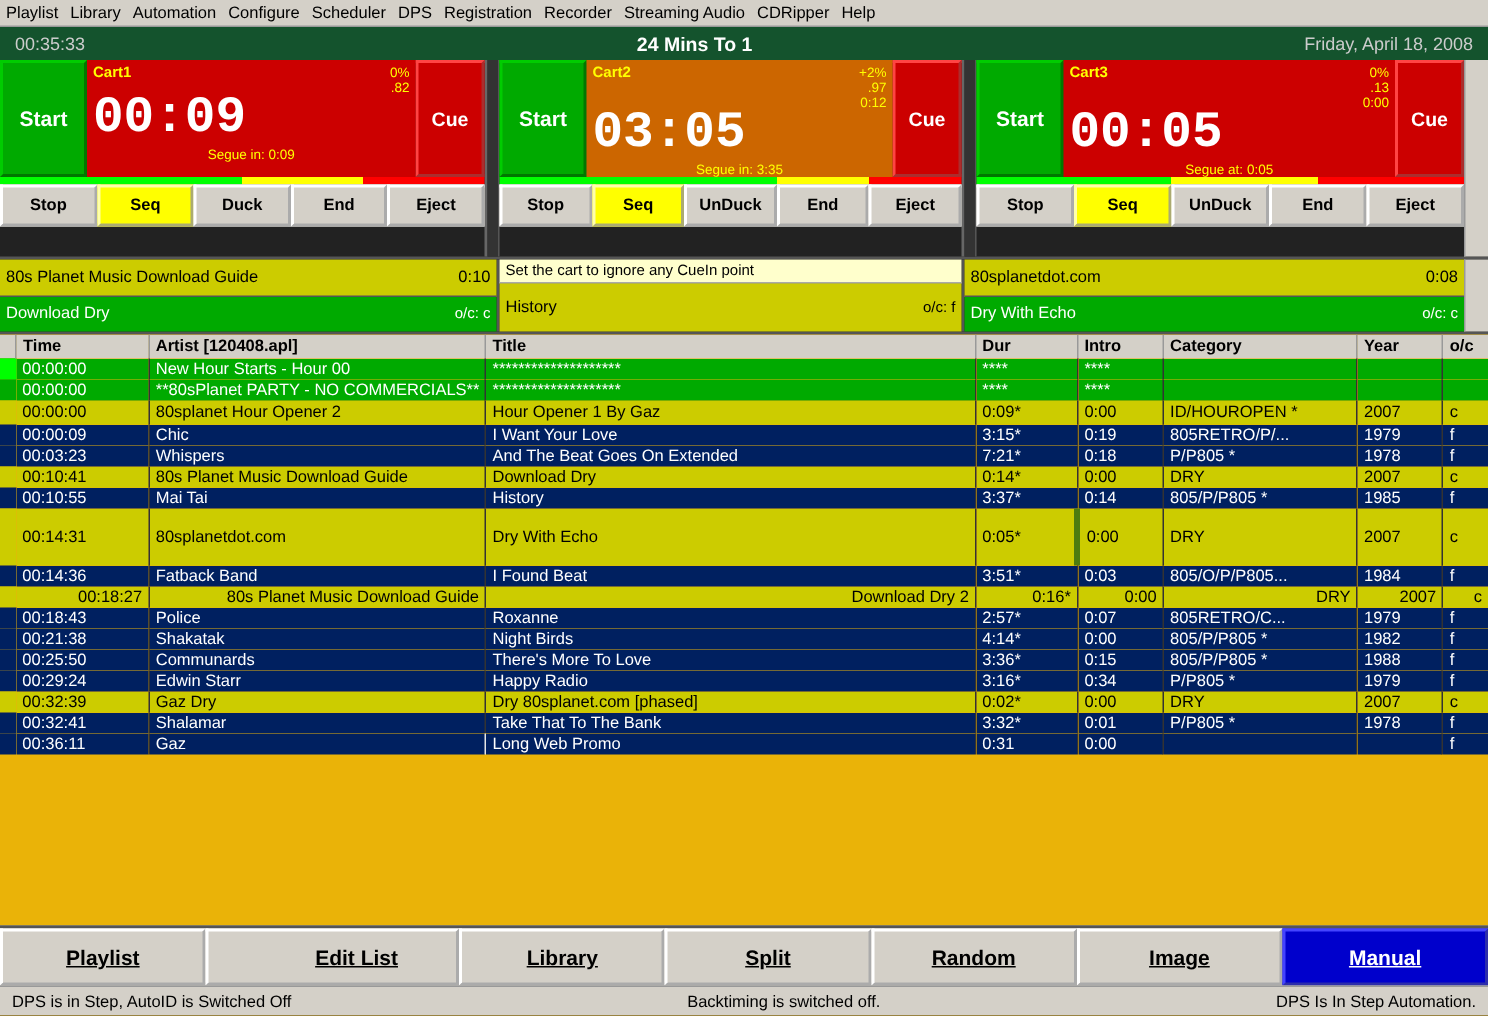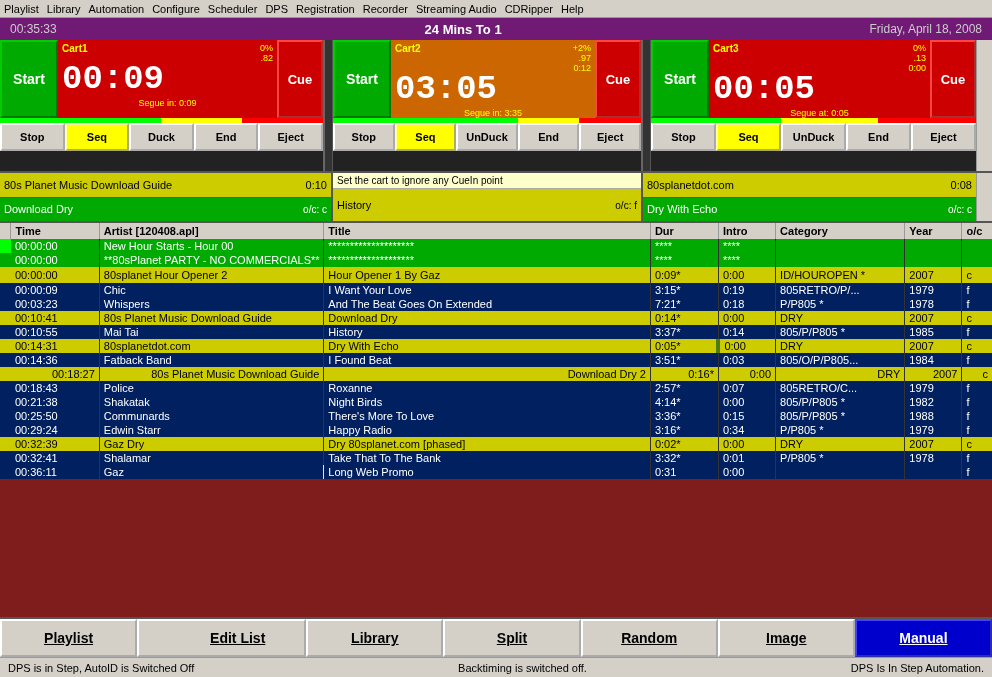--- a/index.html
+++ b/index.html
@@ -23,21 +23,21 @@
     <span class="menu-item">Configure</span>
     <span class="menu-item">Scheduler</span>
     <span class="menu-item">DPS</span>
     <span class="menu-item">Registration</span>
     <span class="menu-item">Recorder</span>
     <span class="menu-item">Streaming Audio</span>
     <span class="menu-item">CDRipper</span>
     <span class="menu-item">Help</span>
   </div>
 
-  <div style="background:#701a75; display:flex; justify-content:space-between; align-items:center; padding:2px 10px; height:22px;">
+  <div style="background:#14532d; display:flex; justify-content:space-between; align-items:center; padding:2px 10px; height:22px;">
     <span style="color:#ccc; font-size:12px;">00:35:33</span>
     <span style="color:white; font-size:13px; font-weight:bold;">24 Mins To 1</span>
     <span style="color:#ccc; font-size:12px;">Friday, April 18, 2008</span>
   </div>
 
   <div style="display:flex; height:133px; background:#222; border-bottom:2px solid #555;">
 
     <div style="display:flex; flex-direction:column; width:325px; border-right:2px solid #666;">
       <div style="display:flex; height:78px;">
         <button style="background:#00aa00; color:white; font-weight:bold; font-size:14px; border:2px outset #00cc00; cursor:pointer; width:58px; display:flex; align-items:center; justify-content:center;">Start</button>
@@ -155,21 +155,21 @@
         <span style="font-size:11px; color:#000; min-width:35px; text-align:right;">0:08</span>
       </div>
       <div style="display:flex; align-items:center; background:#00aa00; padding:2px 4px; flex:1;">
         <span style="flex:1; font-size:11px; color:#fff;">Dry With Echo</span>
         <span style="font-size:10px; color:#fff; min-width:40px; text-align:right;">o/c: c</span>
       </div>
     </div>
     <div style="width:16px; background:#d4d0c8; border-left:1px solid #999;"></div>
   </div>
 
-  <div style="flex:1; overflow-y:auto; background:#7f1d1d; display:flex; flex-direction:column;">
+  <div style="flex:1; overflow-y:auto; background:#eab308; display:flex; flex-direction:column;">
     <table style="width:100%; border-collapse:collapse; table-layout:fixed;">
       <colgroup>
         <col style="width:8px">
         <col style="width:65px">
         <col style="width:165px">
         <col style="width:240px">
         <col style="width:50px">
         <col style="width:42px">
         <col style="width:95px">
         <col style="width:42px">
@@ -264,21 +264,21 @@
     <td style="padding:1px 4px; font-size:11px; border-right:1px solid #333; overflow:hidden; white-space:nowrap;">0:14</td>
     <td style="padding:1px 4px; font-size:11px; border-right:1px solid #333; overflow:hidden; white-space:nowrap;">805/P/P805 *</td>
     <td style="padding:1px 4px; font-size:11px; border-right:1px solid #333; overflow:hidden; white-space:nowrap;">1985</td>
     <td style="padding:1px 4px; font-size:11px; overflow:hidden; white-space:nowrap;">f</td>
   </tr>
           <tr style="background: rgb(204, 204, 0); color: rgb(0, 0, 0); cursor: pointer;">
     <td style="padding:0; width:8px;"></td>
     <td style="padding:1px 4px; font-size:11px; border-right:1px solid #333; overflow:hidden; white-space:nowrap;">00:14:31</td>
     <td style="padding:1px 4px; font-size:11px; border-right:1px solid #333; overflow:hidden; white-space:nowrap;">80splanetdot.com</td>
     <td style="padding:1px 4px; font-size:11px; border-right:1px solid #333; overflow:hidden; white-space:nowrap;">Dry With Echo</td>
-    <td style="padding:1px 4px; font-size:11px; border-right:4px solid #4d7c0f; overflow:hidden; white-space:nowrap;">0:05*</td>
+    <td style="padding:13px 4px; font-size:11px; border-right:4px solid #4d7c0f; overflow:hidden; white-space:nowrap;">0:05*</td>
     <td style="padding:1px 4px; font-size:11px; border-right:1px solid #333; overflow:hidden; white-space:nowrap;">0:00</td>
     <td style="padding:1px 4px; font-size:11px; border-right:1px solid #333; overflow:hidden; white-space:nowrap;">DRY</td>
     <td style="padding:1px 4px; font-size:11px; border-right:1px solid #333; overflow:hidden; white-space:nowrap;">2007</td>
     <td style="padding:1px 4px; font-size:11px; overflow:hidden; white-space:nowrap;">c</td>
   </tr>
           <tr style="background: rgb(0, 32, 96); color: rgb(255, 255, 255); cursor: pointer;">
     <td style="padding:0; width:8px;"></td>
     <td style="padding:1px 4px; font-size:11px; border-right:1px solid #333; overflow:hidden; white-space:nowrap;">00:14:36</td>
     <td style="padding:1px 4px; font-size:11px; border-right:1px solid #333; overflow:hidden; white-space:nowrap;">Fatback Band</td>
     <td style="padding:1px 4px; font-size:11px; border-right:1px solid #333; overflow:hidden; white-space:nowrap;">I Found Beat</td>

